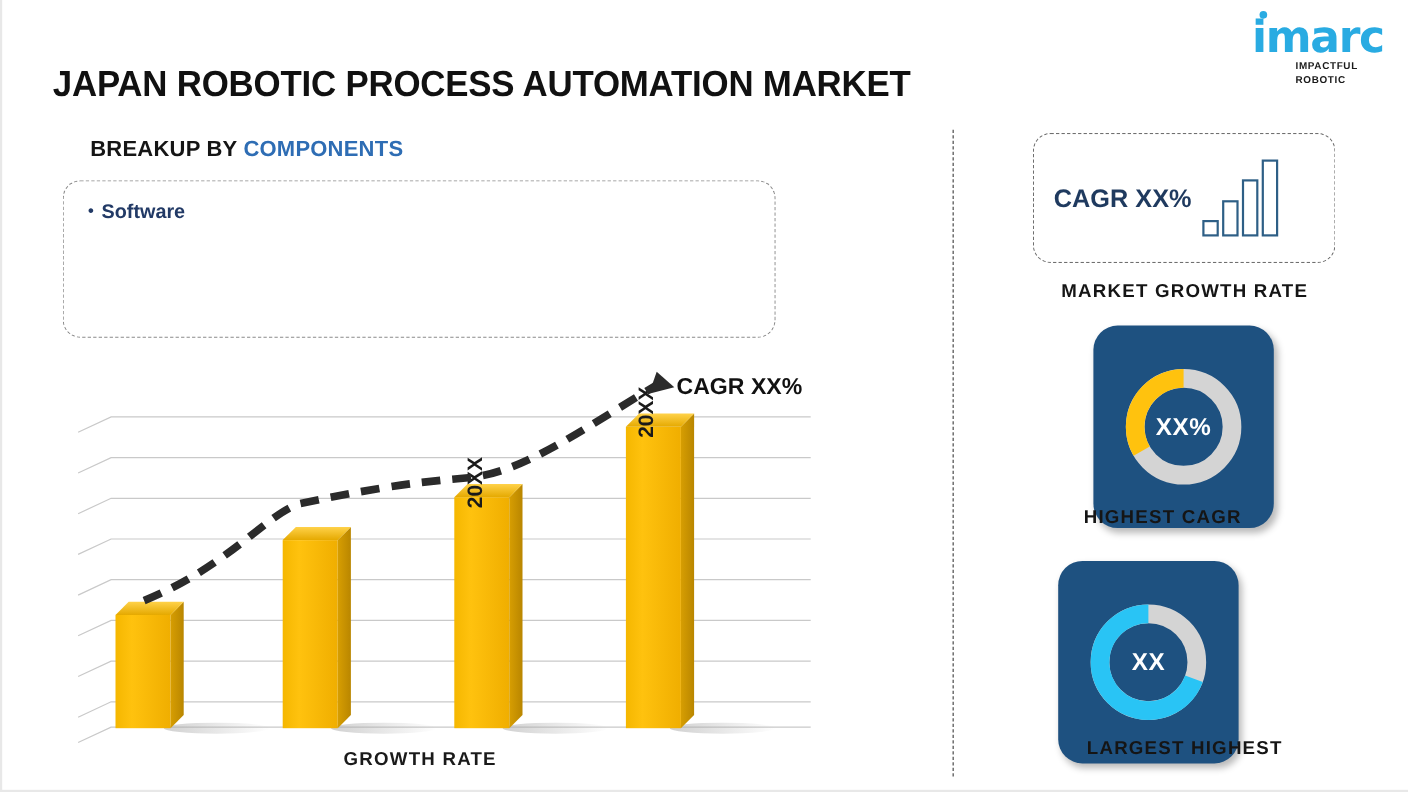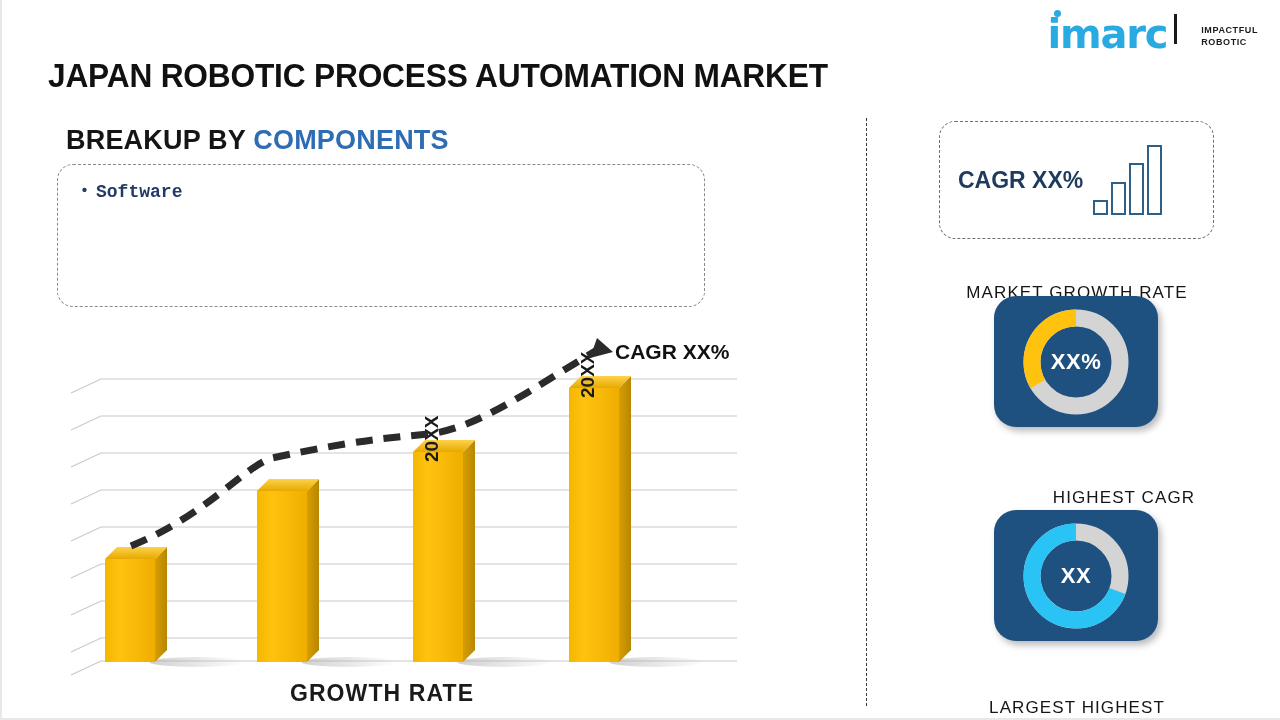--- a/index.html
+++ b/index.html
@@ -20,21 +20,23 @@
     border-left: 2px solid #e8e8e8;
     border-bottom: 2px solid #e8e8e8;
   }
 
   
   .logo {
     position: absolute;
     top: 14px;
     right: 22px;
     display: flex;
+    align-items: center;
     height: 44px;
+    flex-direction: column;
   }
   .logo-mark {
     position: relative;
     font-family: "DejaVu Sans", sans-serif;
     font-size: 40px;
     font-weight: 700;
     letter-spacing: -1.2px;
     color: #29abe2;
     line-height: 40px;
   }
@@ -76,23 +78,23 @@
     color: #111111;
     letter-spacing: -0.2px;
     transform: scaleX(0.96);
     transform-origin: left center;
     white-space: nowrap;
   }
 
   
   .breakup-head {
     position: absolute;
-    left: 64px;
+    left: 80px;
     top: 125px;
-    font-size: 27px;
+    font-size: 20px;
     font-weight: 700;
     color: #151515;
     letter-spacing: 0.2px;
     white-space: nowrap;
   }
   .breakup-head .accent { color: #2e6db4; }
 
   .components-box {
     position: absolute;
     left: 55px;
@@ -104,21 +106,20 @@
   }
   .comp-list {
     padding: 12px 0 0 22px;
   }
   .comp-item {
     font-size: 18px;
     font-weight: 700;
     color: #223a66;
     line-height: 30px;
     white-space: nowrap;
-    font-family: Liberation Mono, monospace;
   }
   .comp-item::before {
     content: "\2022";
     margin-right: 7px;
     font-size: 15px;
     vertical-align: 2px;
   }
 
   
   .chart {
@@ -129,21 +130,21 @@
     height: 380px;
   }
   .chart svg { display: block; }
 
   .chart-xlabel {
     position: absolute;
     left: 0;
     top: 680px;
     width: 760px;
     text-align: center;
-    font-size: 23px;
+    font-size: 17px;
     font-weight: 700;
     color: #1a1a1a;
     letter-spacing: 1.1px;
   }
 
   .cagr-callout {
     position: absolute;
     left: 613px;
     top: 340px;
     font-size: 21px;
@@ -193,43 +194,42 @@
   .gb1 { height: 15px; }
   .gb2 { height: 33px; }
   .gb3 { height: 52px; }
   .gb4 { height: 70px; }
 
   .panel-label {
     position: absolute;
     width: 280px;
     text-align: center;
     font-size: 17px;
-    font-weight: 400;
+    font-weight: 700;
     color: #151515;
     letter-spacing: 1.1px;
     white-space: nowrap;
-    margin-top: 28px;
   }
   .lbl-growth { left: 935px; top: 255px; }
-  .lbl-cagr   { left: 982px; top: 460px; }
+  .lbl-cagr   { left: 915px; top: 460px; }
   .lbl-market { left: 935px; top: 670px; }
 
   .stat-card {
     position: absolute;
     width: 164px;
-    height: 131px;
+    height: 184px;
     border-radius: 22px;
     background: #1e5180;
     box-shadow: 3px 4px 7px rgba(0,0,0,0.28);
     display: flex;
     align-items: center;
     justify-content: center;
   }
   .card-cagr   { left: 992px; top: 296px; }
-  .card-market { left: 992px; top: 510px; }
+  .card-market { left: 960px; top: 510px; }
 
   .donut-wrap { position: relative; width: 114px; height: 114px; }
   .donut-wrap svg { display: block; }
   .donut-value {
     position: absolute;
     inset: 0;
     display: flex;
     align-items: center;
     justify-content: center;
     font-size: 22px;

